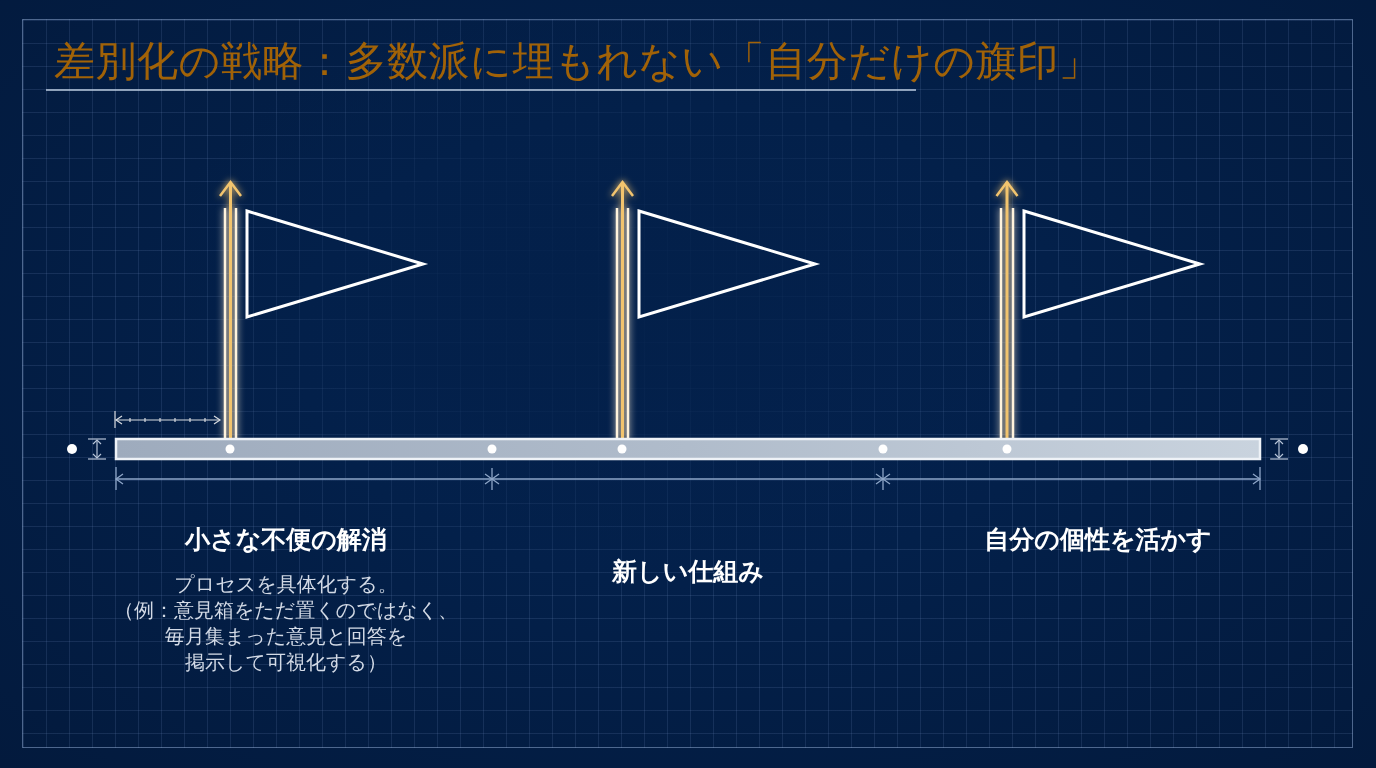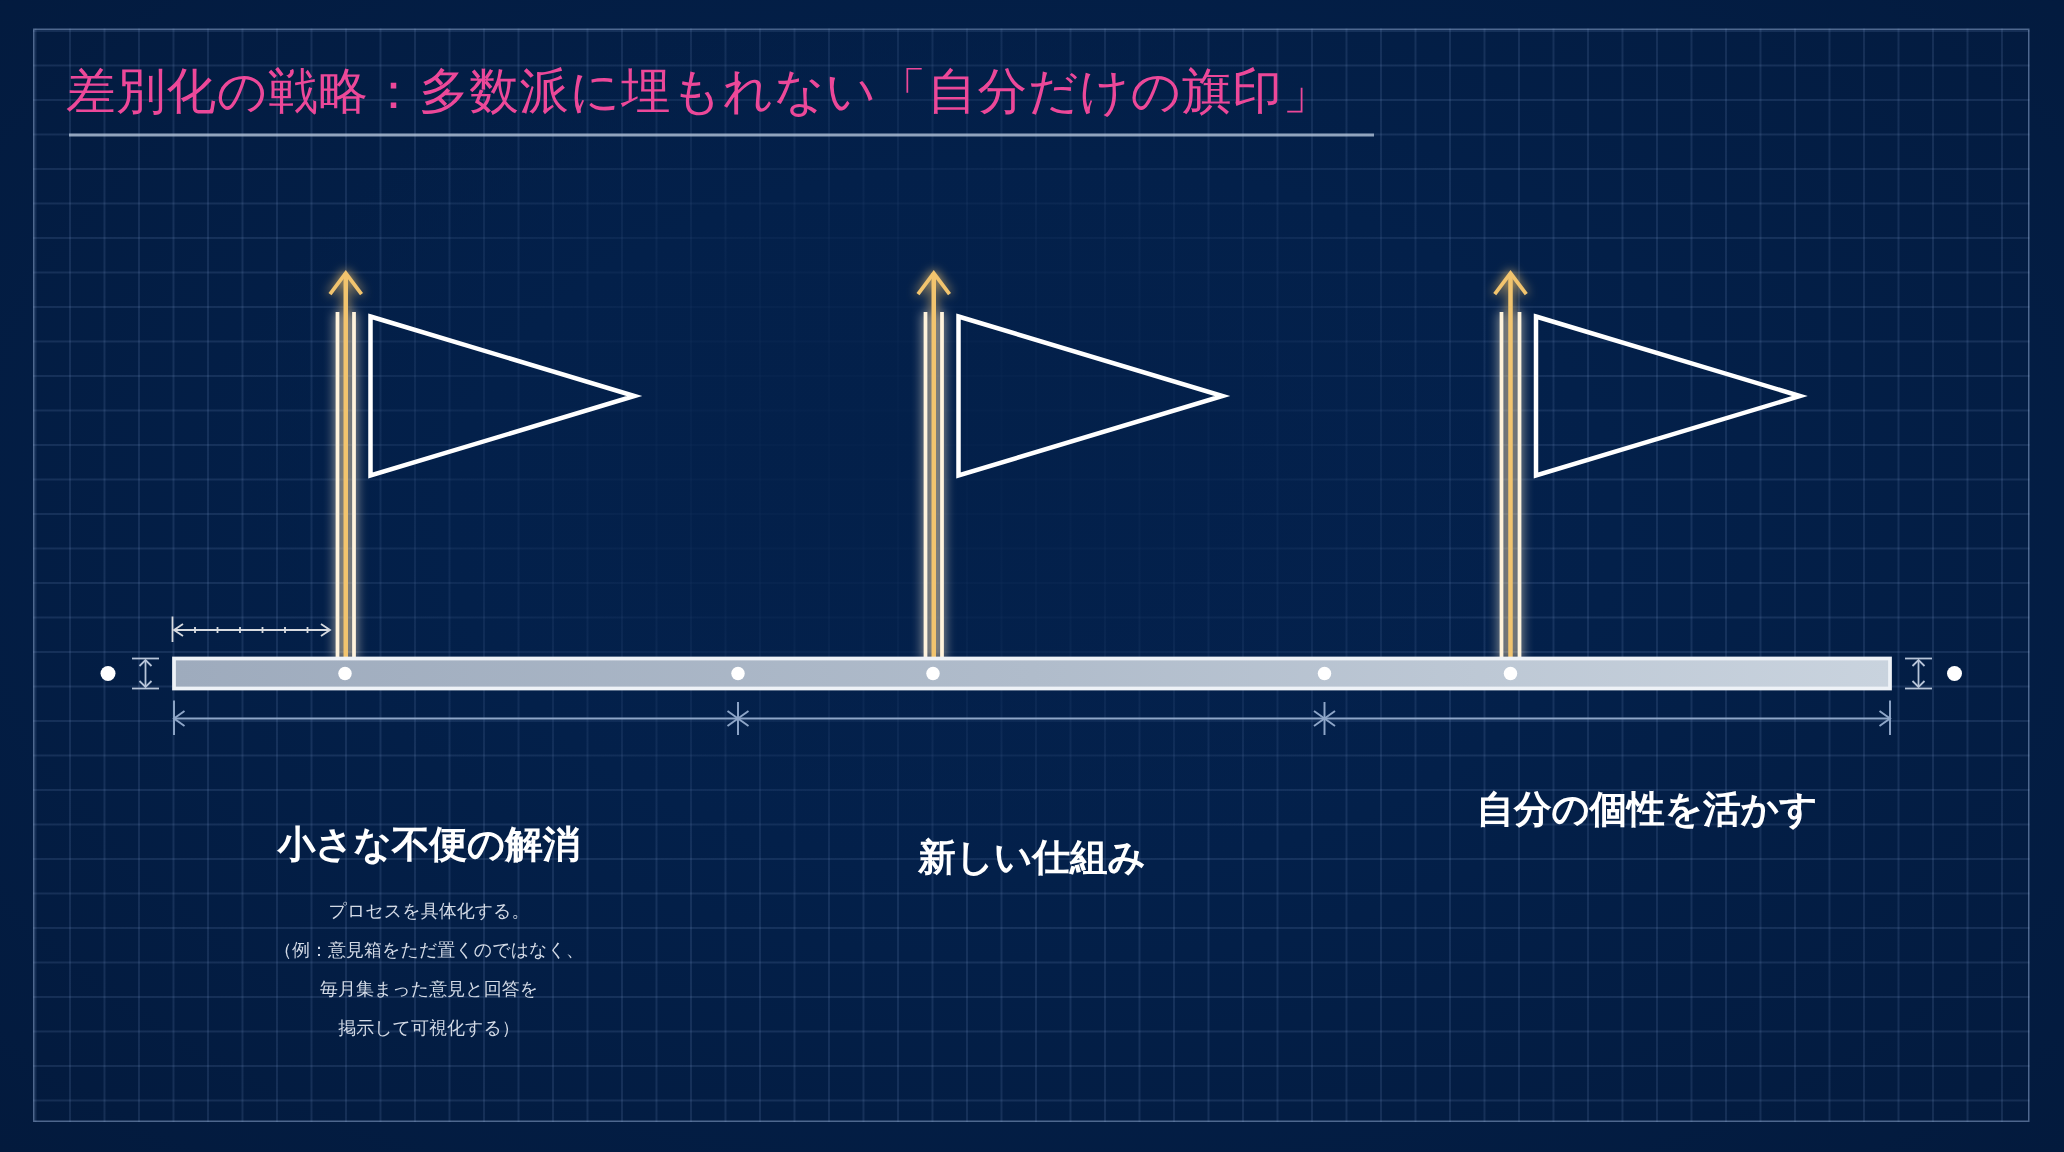--- a/index.html
+++ b/index.html
@@ -22,38 +22,38 @@
         linear-gradient(90deg, rgba(120,150,200,0.16) 1px, transparent 1px);
       background-size: 23px 23px;
       background-position: 0 0;
     }
     .fade {
       position: absolute; left: 22px; top: 19px; width: 1331px; height: 729px;
       background: radial-gradient(ellipse 34% 42% at 44% 38%, rgba(3,32,74,0.95) 0%, rgba(3,32,74,0.75) 45%, rgba(3,32,74,0) 100%);
       pointer-events: none;
     }
     .title {
-      position: absolute; left: 44px; top: 38px;
-      color: #ec4899; font-size: 33px; letter-spacing: 0.5px;
+      position: absolute; left: 54px; top: 38px;
+      color: #a16207; font-size: 41px; letter-spacing: 0.5px;
       white-space: nowrap; line-height: 46px;
     }
     .title-rule {
       position: absolute; left: 46px; top: 89px; width: 870px; height: 1.5px;
       background: rgba(190,205,225,0.75);
     }
     svg.diagram { position: absolute; left: 0; top: 0; }
     .col {
       position: absolute; width: 380px; text-align: center; color: #d6dde8;
     }
     .col .heading {
       font-size: 25px; font-weight: bold; color: #ffffff; line-height: 34px;
       margin-bottom: 14px;
     }
     .col .desc {
-      font-size: 12px; line-height: 26px; white-space: pre-line; color: #d3dae6;
+      font-size: 20px; line-height: 26px; white-space: pre-line; color: #d3dae6;
     }
   </style>
 </head>
 <body>
 
 <div class="bg"></div>
 <div class="frame"></div>
 <div class="fade"></div>
 
 <div class="title">差別化の戦略：多数派に埋もれない「自分だけの旗印」</div>
@@ -154,21 +154,21 @@
     <polyline points="1253,474 1260,479 1253,484"></polyline>
     <line x1="492" y1="468" x2="492" y2="490"></line>
     <line x1="485" y1="474" x2="499" y2="484"></line>
     <line x1="485" y1="484" x2="499" y2="474"></line>
     <line x1="883" y1="468" x2="883" y2="490"></line>
     <line x1="876" y1="474" x2="890" y2="484"></line>
     <line x1="876" y1="484" x2="890" y2="474"></line>
   </g>
 </svg>
 
-<div class="col" style="left:96px; top:546px;">
+<div class="col" style="left:96px; top:523px;">
   <div class="heading">小さな不便の解消</div>
   <div class="desc">プロセスを具体化する。
 （例：意見箱をただ置くのではなく、
 毎月集まった意見と回答を
 掲示して可視化する）</div>
 </div>
 
 <div class="col" style="left:498px; top:523px;margin-top:32px;">
   <div class="heading">新しい仕組み</div>
 </div>

